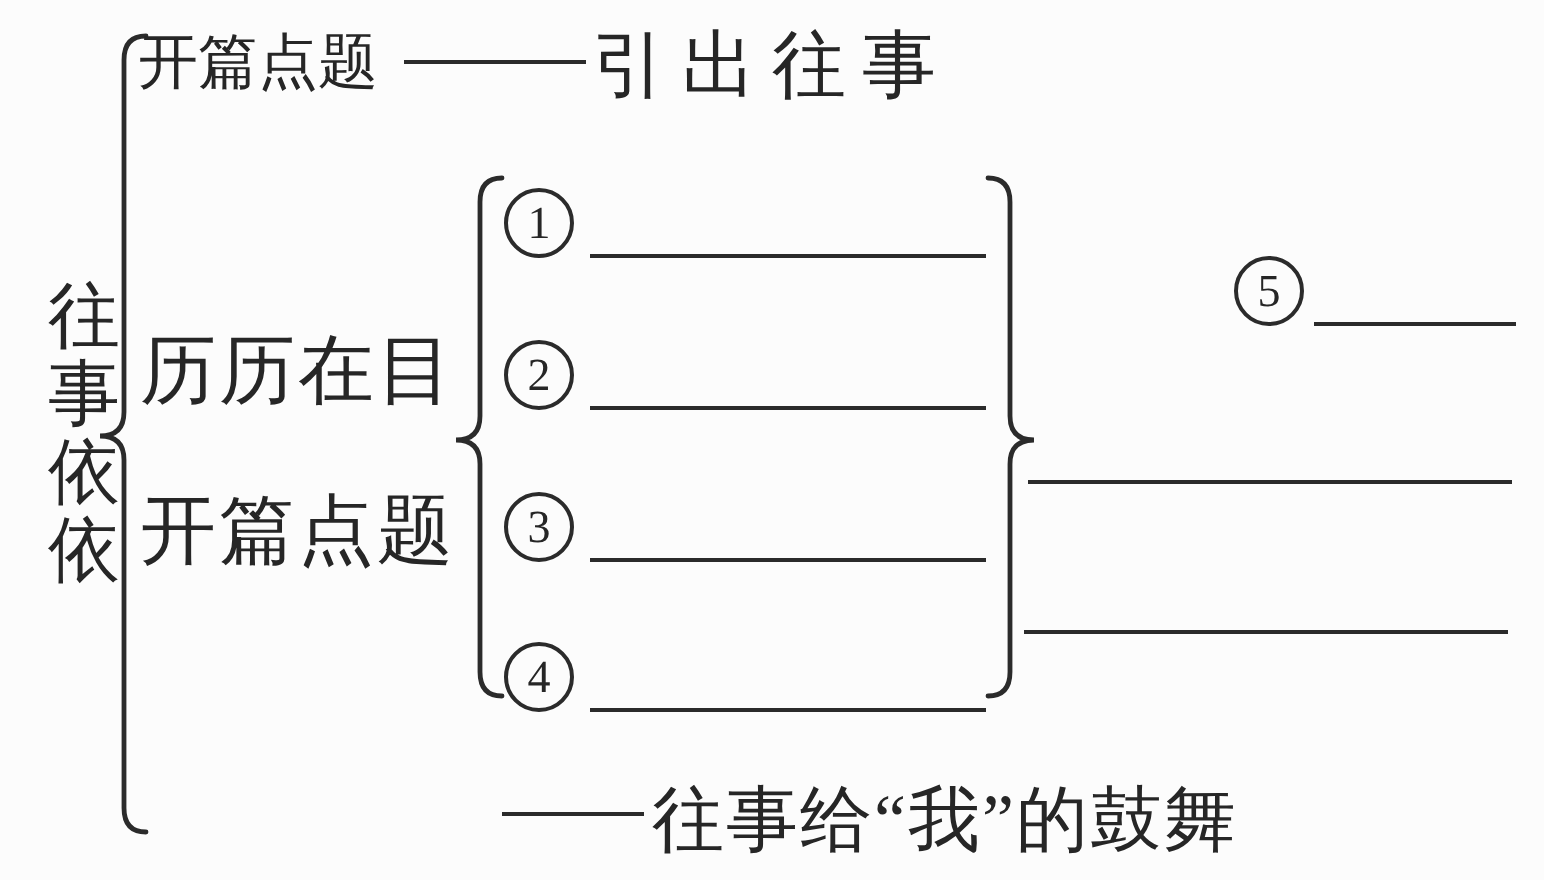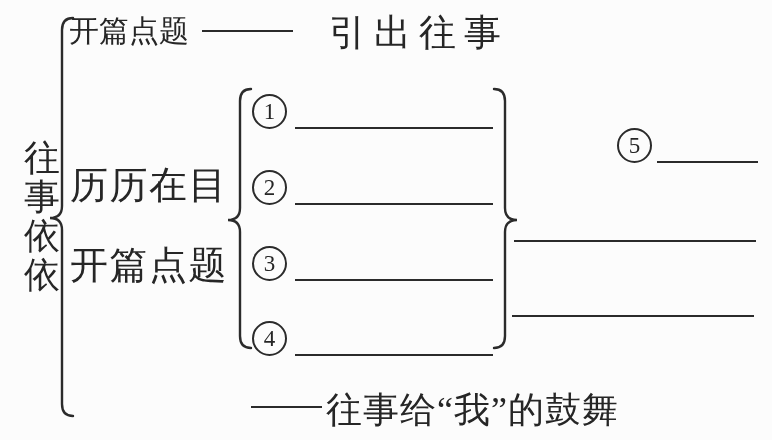--- a/index.html
+++ b/index.html
@@ -22,21 +22,21 @@
     position:absolute; width:31px; height:31px;
     border:2.2px solid #2b2b2b; border-radius:50%;
     display:flex; align-items:center; justify-content:center;
     font-size:23px; line-height:1; background:transparent;
   }
   .item-row { position:absolute; width:242px; height:38px; }
   .item-row .circle-num { left:0; top:0; }
   .item-row .blank { position:absolute; left:43px; top:33px; width:198px; height:0; border-top:2.2px solid #2b2b2b; }
   .f34 { font-size:30px; }
   .f36 { font-size:36px; }
-  .f37 { font-size:37px; letter-spacing:8px;margin-left:33px; }
+  .f37 { font-size:37px; letter-spacing:8px; }
   .f38 { font-size:38px; letter-spacing:1.5px; }
 </style>
 </head>
 <body>
 
 <div class="stage">
 
   <div class="vtitle">往事依依</div>
 
   <svg class="brace" style="left:47px; top:16px;" width="28" height="402" viewBox="0 0 28 402">

